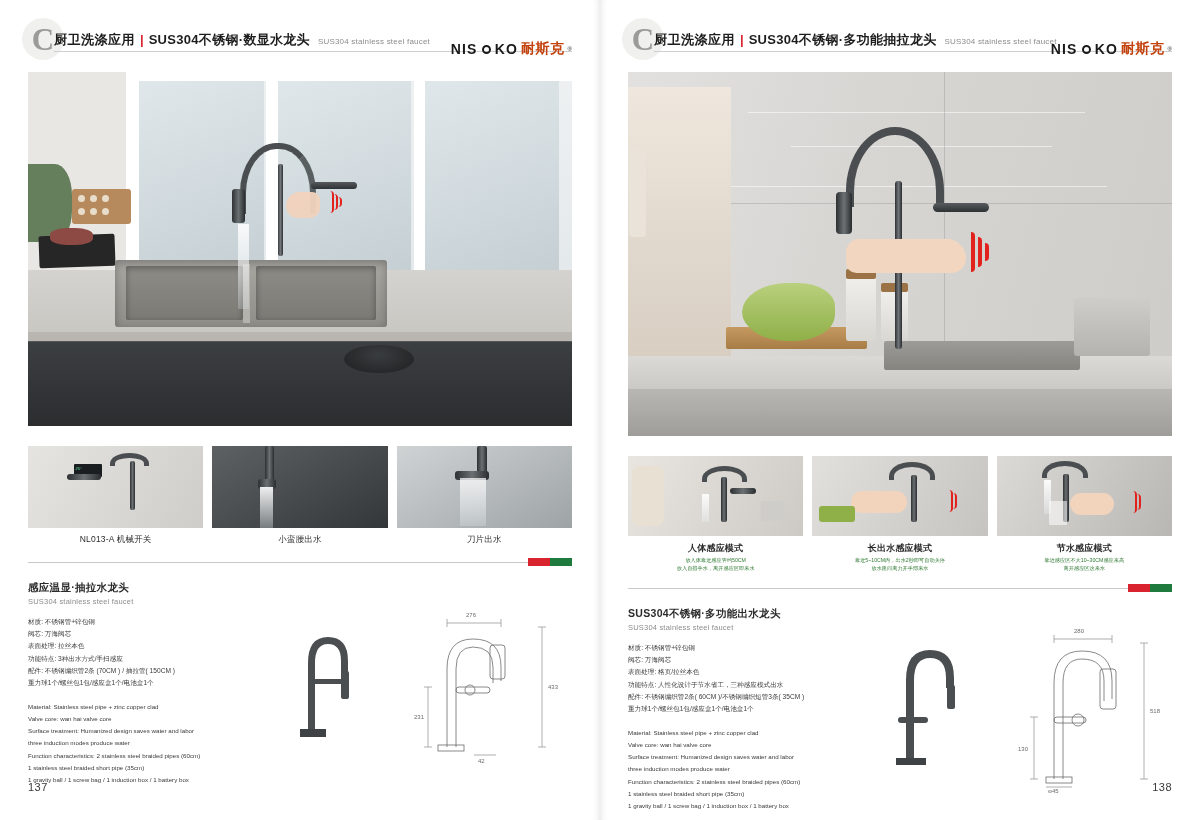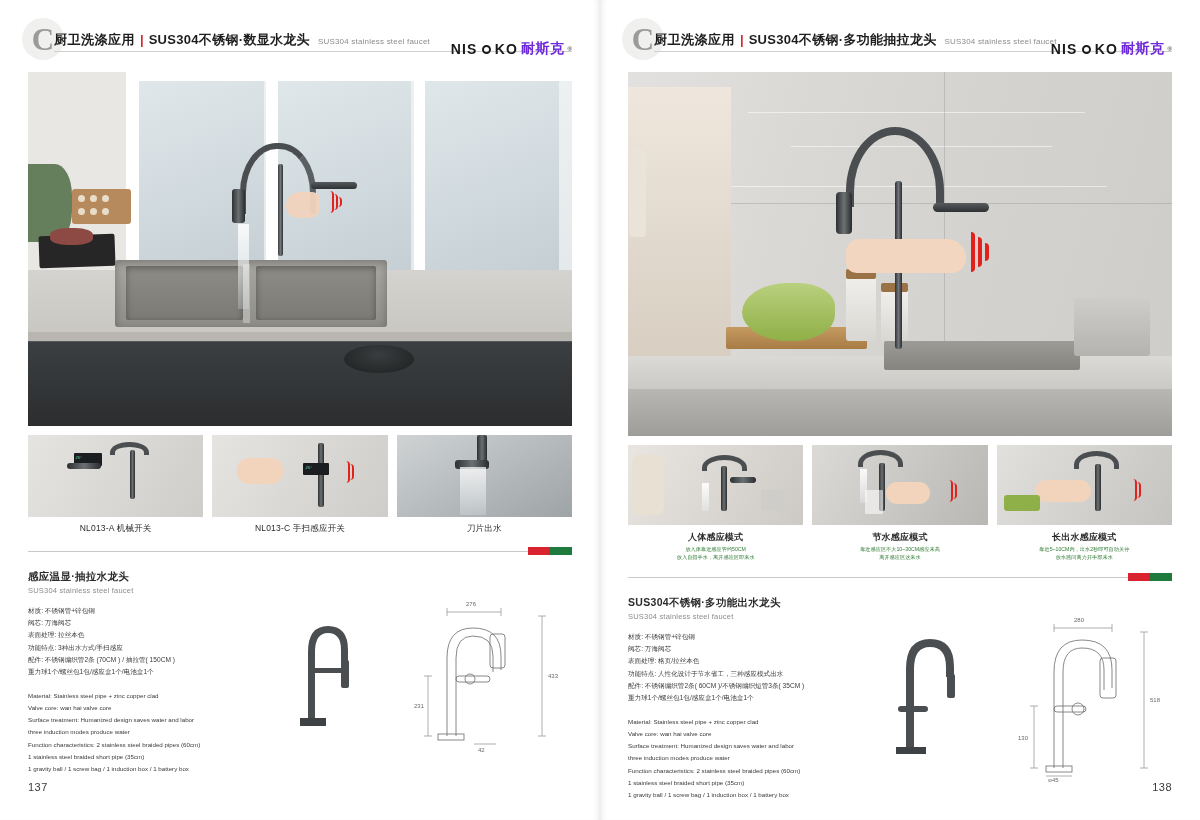--- a/index.html
+++ b/index.html
@@ -39,21 +39,21 @@
   .hdr-rule { position:absolute; left:26px; right:0; top:31px; height:1px; background:#cfcfcf; }
   .brand { position:absolute; right:0; top:20px; display:flex; align-items:center; gap:3px; }
   .brand-mark {
     font-size:14px; font-weight:bold; letter-spacing:1.2px; color:#1a1a1a;
     font-family:"Liberation Sans", sans-serif;
   }
   .brand-dot {
     display:inline-block; width:9px; height:9px; border-radius:50%;
     border:2px solid #1a1a1a; margin:0 1px; vertical-align:middle;
   }
-  .brand-cn { font-size:14px; font-weight:bold; color:#6d28d9; letter-spacing:0.5px; }
+  .brand-cn { font-size:14px; font-weight:bold; color:#c2410c; letter-spacing:0.5px; }
   .brand-r { font-size:6px; vertical-align:super; color:#1a1a1a; }
 
   
   .hero {
     position:relative; margin-top:6px; height:354px; overflow:hidden;
     background:#cfd3d4;
   }
   .hero.right-hero { height:364px; }
 
   
@@ -208,21 +208,21 @@
     position:absolute; background:linear-gradient(180deg,#f0efec,#d9d7d2); border-radius:3px;
   }
   .t-jar-lid { position:absolute; background:#9a7246; border-radius:2px; }
   .t-dish {
     position:absolute; left:82%; top:62%; width:14%; height:16%;
     background:linear-gradient(180deg,#cfcdc9,#b5b3af); border-radius:3px;
   }
 
   
   .thumbs { display:flex; gap:9px; margin-top:9px; }
-  .thumb { flex:1; }
+  .thumb { flex:1;margin-top:11px; }
   .thumb-img { height:82px; position:relative; overflow:hidden; background:#cfcfcd; }
   .thumb-cap { text-align:center; font-size:8.5px; margin-top:6px; color:#2b2b2b; letter-spacing:0.2px; }
   .thumb-cap.big { font-size:9px; font-weight:bold; }
   .thumb-sub { text-align:center; font-size:5.2px; color:#8a8a8a; line-height:1.45; margin-top:2px; }
   .thumb-sub.green { color:#2f7a33; }
 
   .ti-a { position:absolute; inset:0; background:linear-gradient(120deg,#e6e4e1,#cfcdc9); }
   .ti-dark { position:absolute; inset:0; background:linear-gradient(150deg,#5d6164,#33373a); }
   .ti-f-stem { position:absolute; background:linear-gradient(90deg,#2d3032,#6b7073,#2a2d2f); border-radius:2px; }
   .ti-f-arc { position:absolute; border:5px solid #4a4e50; border-bottom:none; border-radius:50% 50% 0 0 / 80% 80% 0 0; }
@@ -348,36 +348,30 @@
             <div class="ti-f-stem" style="left:58%;top:18%;width:5px;height:60%;"></div>
             <div class="ti-f-arc" style="left:47%;top:8%;width:22%;height:16%;"></div>
             <div class="ti-panel" style="left:26%;top:22%;width:28px;height:13px;">
                 <i>25°</i>
               </div>
             <div class="ti-f-stem" style="left:22%;top:34%;width:34px;height:6px;border-radius:3px;"></div>
           </div>
           <div class="thumb-cap">NL013-A  机械开关</div>
         </div>
 
+
         <div class="thumb">
           <div class="thumb-img">
-            <div class="ti-a"></div>
-            <div class="ti-f-stem" style="left:60%;top:10%;width:6px;height:78%;"></div>
-            <div class="ti-panel" style="left:52%;top:34%;width:26px;height:12px;">
-                <i>25°</i>
-              </div>
-            <div class="ti-hand" style="left:14%;top:28%;width:46px;height:26px;"></div>
-            <div class="sensor-wave" style="left:76%;top:32%;">
-              <i style="left:0;"></i>
-                <i style="left:4px;top:3px;height:16px;"></i>
-            </div>
-          </div>
-          <div class="thumb-cap">NL013-C  手扫感应开关</div>
-        </div>
-
+            <div class="ti-dark"></div>
+            <div class="ti-f-stem" style="left:30%;top:0;width:9px;height:44%;"></div>
+            <div class="ti-f-stem" style="left:26%;top:40%;width:18px;height:10px;border-radius:3px;"></div>
+            <div class="ti-water" style="left:27%;top:50%;width:13px;height:50%;"></div>
+          </div>
+          <div class="thumb-cap">小蛮腰出水</div>
+        </div>
 
         <div class="thumb">
           <div class="thumb-img">
             <div class="ti-dark" style="background:linear-gradient(150deg,#cfd3d4,#9ea3a6);"></div>
             <div class="ti-f-stem" style="left:46%;top:0;width:10px;height:34%;"></div>
             <div class="ti-f-stem" style="left:33%;top:30%;width:34px;height:9px;border-radius:3px;"></div>
             <div class="ti-water" style="left:36%;top:39%;width:26px;height:58%;opacity:.8;"></div>
           </div>
           <div class="thumb-cap">刀片出水</div>
         </div>
@@ -519,51 +513,51 @@
             <div class="ti-water" style="left:42%;top:48%;width:7px;height:34%;"></div>
             <div class="ti-panel" style="left:76%;top:56%;width:24px;height:20px;background:#cfcdc9;"></div>
           </div>
           <div class="thumb-cap big">人体感应模式</div>
           <div class="thumb-sub green" style="white-space:pre-line;">放入体靠近感应管约50CM
 放入自指手水，离开感应区即来水</div>
         </div>
 
         <div class="thumb">
           <div class="thumb-img" style="height:80px;">
+            <div class="ti-a" style="background:linear-gradient(120deg,#e2e0dc,#c6c4c0);"></div>
+            <div class="ti-f-arc" style="left:44%;top:8%;width:26%;height:22%;"></div>
+            <div class="ti-f-stem" style="left:56%;top:24%;width:6px;height:58%;"></div>
+            <div class="ti-hand" style="left:22%;top:44%;width:56px;height:22px;"></div>
+            <div class="ti-panel" style="left:4%;top:62%;width:36px;height:16px;background:#8fb048;border-radius:3px;"></div>
+            <div class="sensor-wave" style="left:78%;top:42%;">
+              <i style="left:0;"></i>
+                <i style="left:4px;top:3px;height:16px;"></i>
+            </div>
+          </div>
+          <div class="thumb-cap big">长出水感应模式</div>
+          <div class="thumb-sub green" style="white-space:pre-line;">靠近5~10CM内，出水2秒即可自动关停
+放水路问离力开手部来水</div>
+        </div>
+
+        <div class="thumb">
+          <div class="thumb-img" style="height:80px;">
             <div class="ti-a" style="background:linear-gradient(120deg,#dcdad7,#b9b7b3);"></div>
             <div class="ti-f-arc" style="left:26%;top:6%;width:26%;height:22%;"></div>
             <div class="ti-f-stem" style="left:38%;top:22%;width:6px;height:60%;"></div>
             <div class="ti-water" style="left:27%;top:30%;width:7px;height:42%;"></div>
             <div class="ti-hand" style="left:42%;top:46%;width:44px;height:22px;"></div>
             <div class="ti-panel" style="left:30%;top:56%;width:18px;height:24px;background:rgba(255,255,255,.55);"></div>
             <div class="sensor-wave" style="left:78%;top:44%;">
               <i style="left:0;"></i>
                 <i style="left:4px;top:3px;height:16px;"></i>
             </div>
           </div>
           <div class="thumb-cap big">节水感应模式</div>
           <div class="thumb-sub green" style="white-space:pre-line;">靠近感应区不大10~30CM感应来高
 离开感应区这来水</div>
-        </div>
-
-        <div class="thumb">
-          <div class="thumb-img" style="height:80px;">
-            <div class="ti-a" style="background:linear-gradient(120deg,#e2e0dc,#c6c4c0);"></div>
-            <div class="ti-f-arc" style="left:44%;top:8%;width:26%;height:22%;"></div>
-            <div class="ti-f-stem" style="left:56%;top:24%;width:6px;height:58%;"></div>
-            <div class="ti-hand" style="left:22%;top:44%;width:56px;height:22px;"></div>
-            <div class="ti-panel" style="left:4%;top:62%;width:36px;height:16px;background:#8fb048;border-radius:3px;"></div>
-            <div class="sensor-wave" style="left:78%;top:42%;">
-              <i style="left:0;"></i>
-                <i style="left:4px;top:3px;height:16px;"></i>
-            </div>
-          </div>
-          <div class="thumb-cap big">长出水感应模式</div>
-          <div class="thumb-sub green" style="white-space:pre-line;">靠近5~10CM内，出水2秒即可自动关停
-放水路问离力开手部来水</div>
         </div>
       </div>
 
       <div class="divider">
         <div class="line"></div>
         <div class="flag-red"></div>
         <div class="flag-green"></div>
       </div>
 
       <div class="spec">

